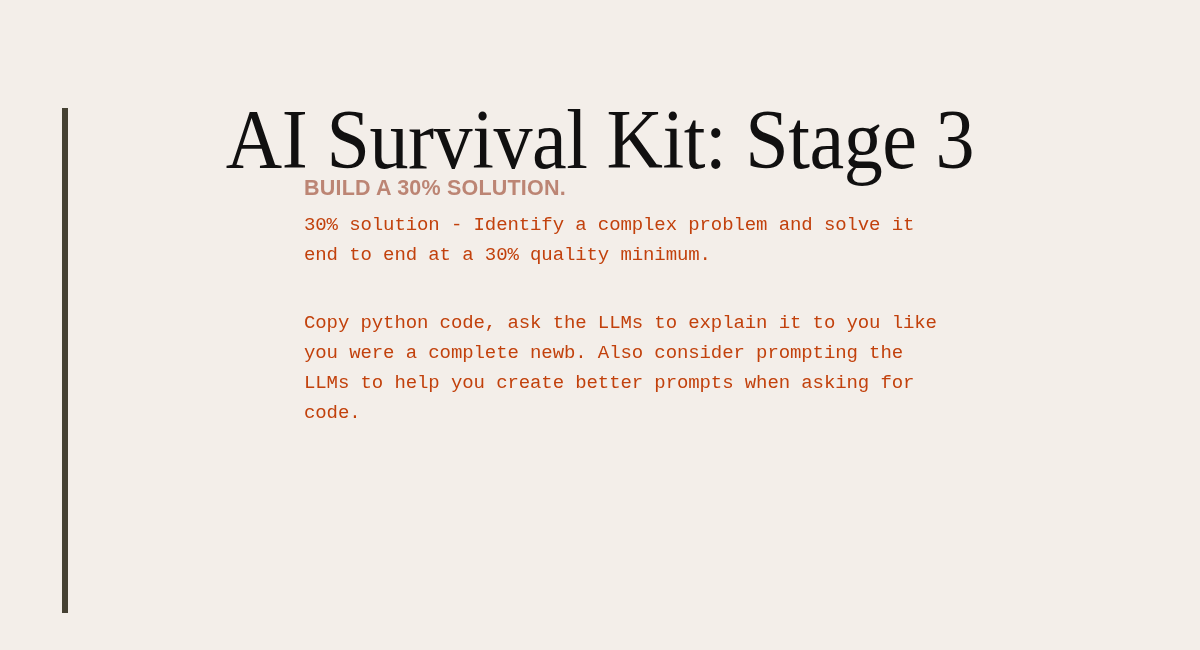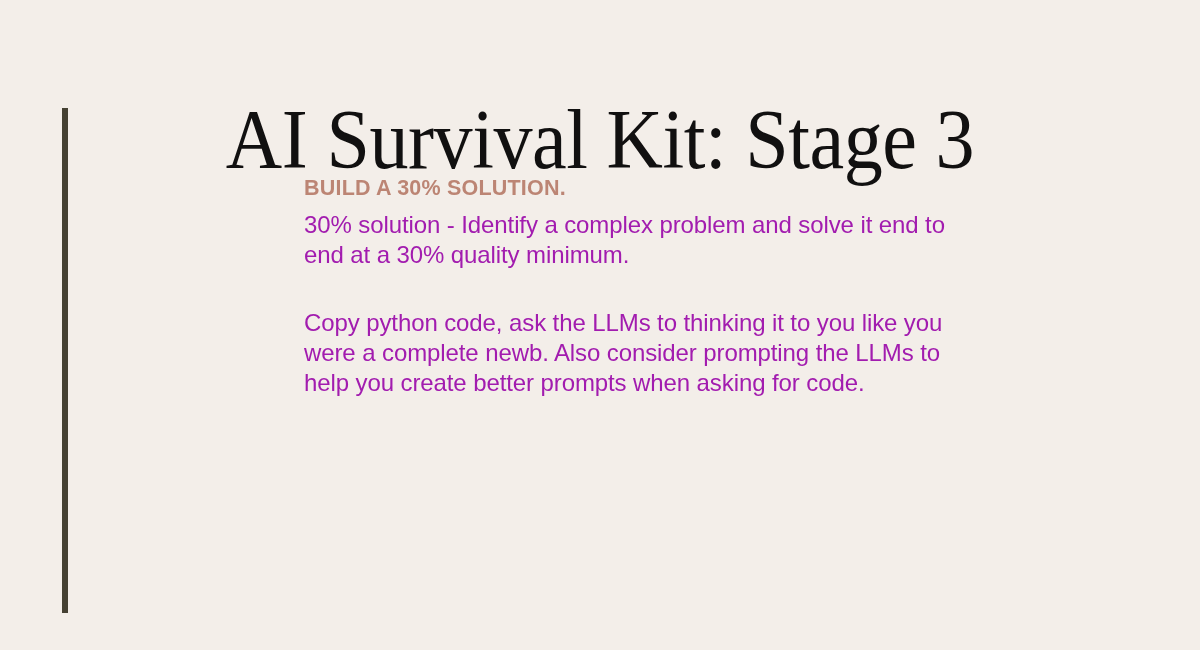--- a/index.html
+++ b/index.html
@@ -77,45 +77,45 @@
     font-size: 21.5px;
     font-weight: 700;
     line-height: 1.2;
     color: #bc8574;
     text-transform: uppercase;
     letter-spacing: 0.2px;
   }
 
   .section-body {
     margin: 0;
-    font-family: Liberation Sans, sans-serif;
-    font-size: 24px;
+    font-family: Liberation Mono, monospace;
+    font-size: 19px;
     font-weight: 400;
     line-height: 30px;
-    color: #a21caf;
+    color: #c2410c;
     letter-spacing: -0.1px;
   }
 </style>
 </head>
 <body>
 
 <div class="slide">
 
   <h1 class="slide-title">AI Survival Kit: Stage 3</h1>
 
   <div class="accent-rule"></div>
 
   <div class="content">
 
     <div class="section">
       <h2 class="section-heading">BUILD A 30% SOLUTION.</h2>
       <p class="section-body">30% solution - Identify a complex problem and solve it end to end at a 30% quality minimum.</p>
     </div>
 
     <div class="section">
-      <p class="section-body">Copy python code, ask the LLMs to thinking it to you like you were a complete newb. Also consider prompting the LLMs to help you create better prompts when asking for code.</p>
+      <p class="section-body">Copy python code, ask the LLMs to explain it to you like you were a complete newb. Also consider prompting the LLMs to help you create better prompts when asking for code.</p>
     </div>
 
     <div class="section tight">
     </div>
 
   </div>
 </div>
 
 </body></html>

